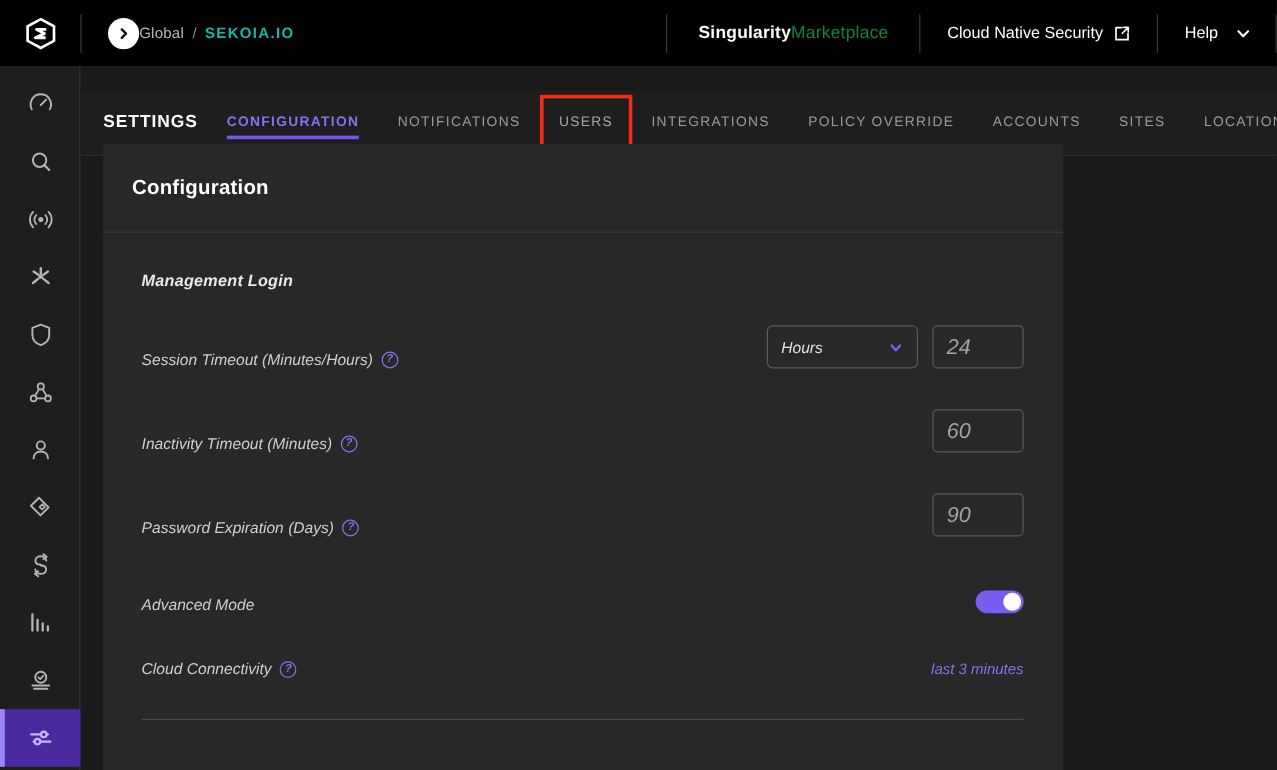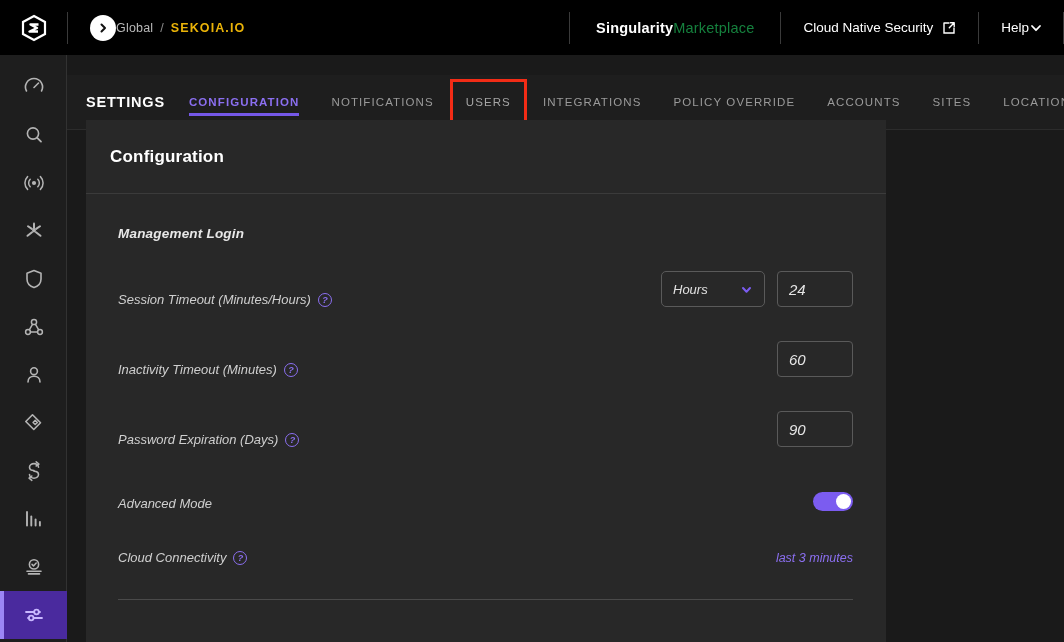--- a/index.html
+++ b/index.html
@@ -23,30 +23,30 @@
   .vdiv { width:1px; height:32px; background:#3a3a3a; }
   .crumb-wrap { display:flex; align-items:center; padding-left:22px; }
   .circle-btn {
     width:26px; height:26px; border-radius:50%; background:#fff;
     display:flex; align-items:center; justify-content:center;
     cursor:pointer; flex:none;
   }
   .circle-btn svg { display:block; }
   .crumb-text { font-size:12.5px; color:#b9b9b9; letter-spacing:.2px; }
   .crumb-sep { font-size:12.5px; color:#8a8a8a; margin:0 7px; }
-  .crumb-cur { font-size:12.5px; color:#eab308; font-weight:bold; letter-spacing:1.1px; }
+  .crumb-cur { font-size:12.5px; color:#14b8a6; font-weight:bold; letter-spacing:1.1px; }
   .top-right { margin-left:auto; display:flex; align-items:center; height:49px; }
   .mkt { padding:0 26px; font-size:14.5px; color:#fff; letter-spacing:.2px; cursor:pointer;
          display:flex; align-items:center; }
   .mkt b { font-weight:bold; }
   .mkt i { font-style:normal; color:#15803d; font-weight:300; }
   .cns { padding:0 22px; font-size:13.5px; color:#fff; display:flex; align-items:center;
          gap:9px; cursor:pointer; }
   .help { padding:0 20px 0 22px; font-size:13.5px; color:#fff; display:flex; align-items:center;
-          cursor:pointer; }
+          gap:14px; cursor:pointer; }
 
   
   .sidebar {
     position:absolute; top:55px; left:0; width:67px; height:587px;
     background:#1e1e1e; border-right:1px solid #323232;
   }
   .sb-item {
     position:relative; width:67px; height:48px;
     display:flex; align-items:center; justify-content:center; cursor:pointer;
   }
@@ -106,30 +106,30 @@
   .row-label {
     font-size:13px; color:#cfcfcf; display:flex; align-items:center; gap:7px;
   }
   .row-ctrl { margin-left:auto; display:flex; align-items:center; gap:12px; }
   .qmark {
     width:14px; height:14px; border:1.3px solid #8b6ff0; border-radius:50%;
     color:#8b6ff0; font-size:9.5px; line-height:12px; text-align:center;
     cursor:pointer; flex:none; font-weight:bold;
   }
   .select {
-    width:104px; height:36px; border:1px solid #5a5a5a; border-radius:5px;
+    width:126px; height:36px; border:1px solid #5a5a5a; border-radius:5px;
     background:transparent; display:flex; align-items:center;
     padding:0 11px; cursor:pointer;
   }
   .select span { font-size:13px; color:#e2e2e2; }
   .select .chev { margin-left:auto; }
   .numbox {
     width:76px; height:36px; border:1px solid #5a5a5a; border-radius:4px;
     background:transparent; display:flex; align-items:center; padding:0 11px;
-    font-size:15px; color:#e5e5e5; cursor:text;
+    font-size:18px; color:#a3a3a3; cursor:text;
   }
   .toggle {
     width:40px; height:19px; border-radius:10px; background:#7b5cf0;
     position:relative; cursor:pointer;
   }
   .toggle .knob {
     position:absolute; top:2px; right:2px; width:15px; height:15px;
     border-radius:50%; background:#fff;
   }
   .link { font-size:12.5px; color:#8b6ff0; cursor:pointer; }

